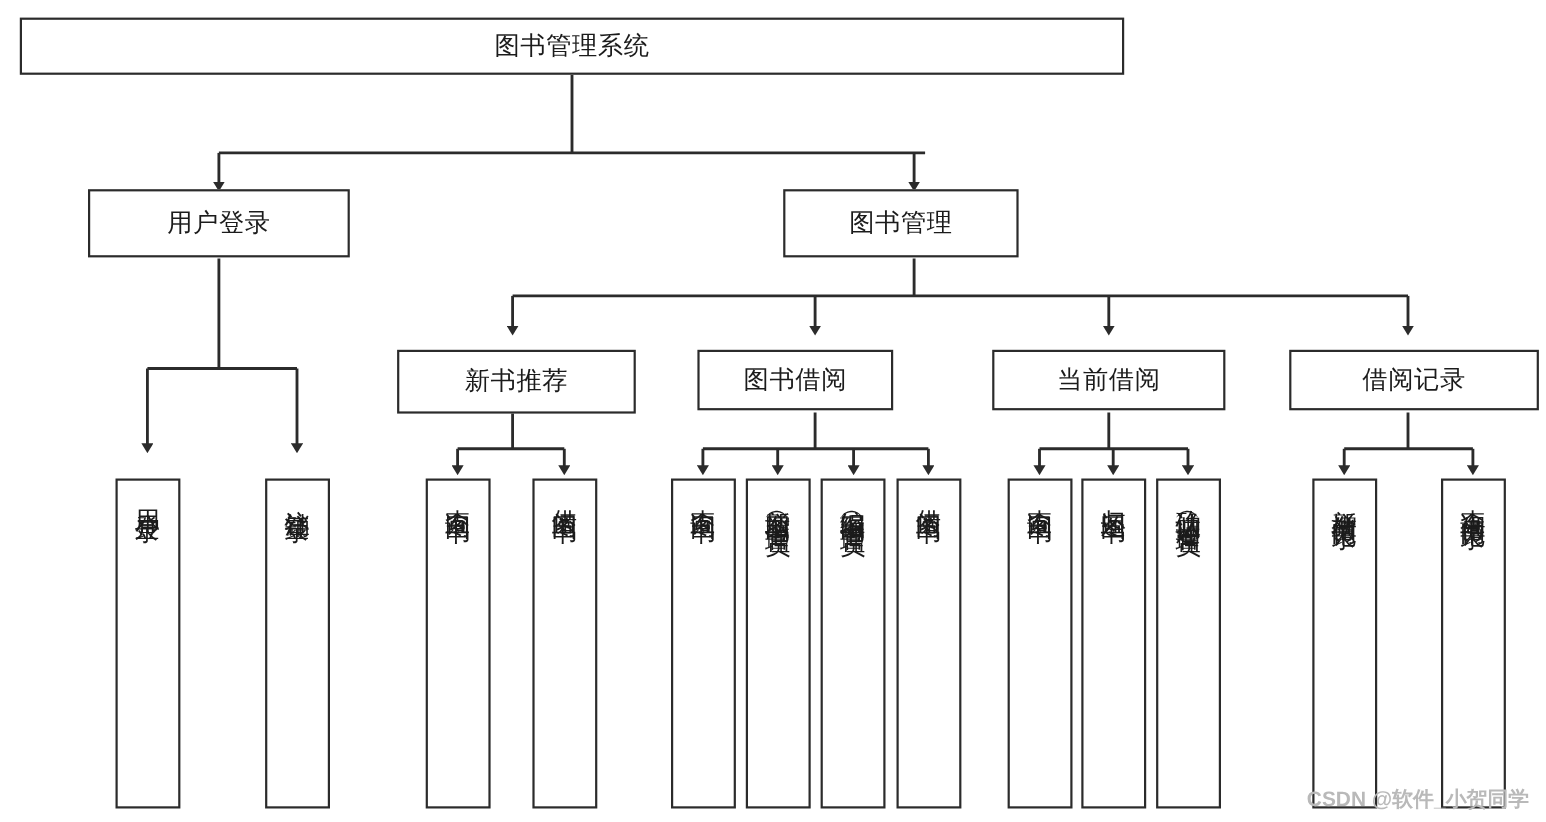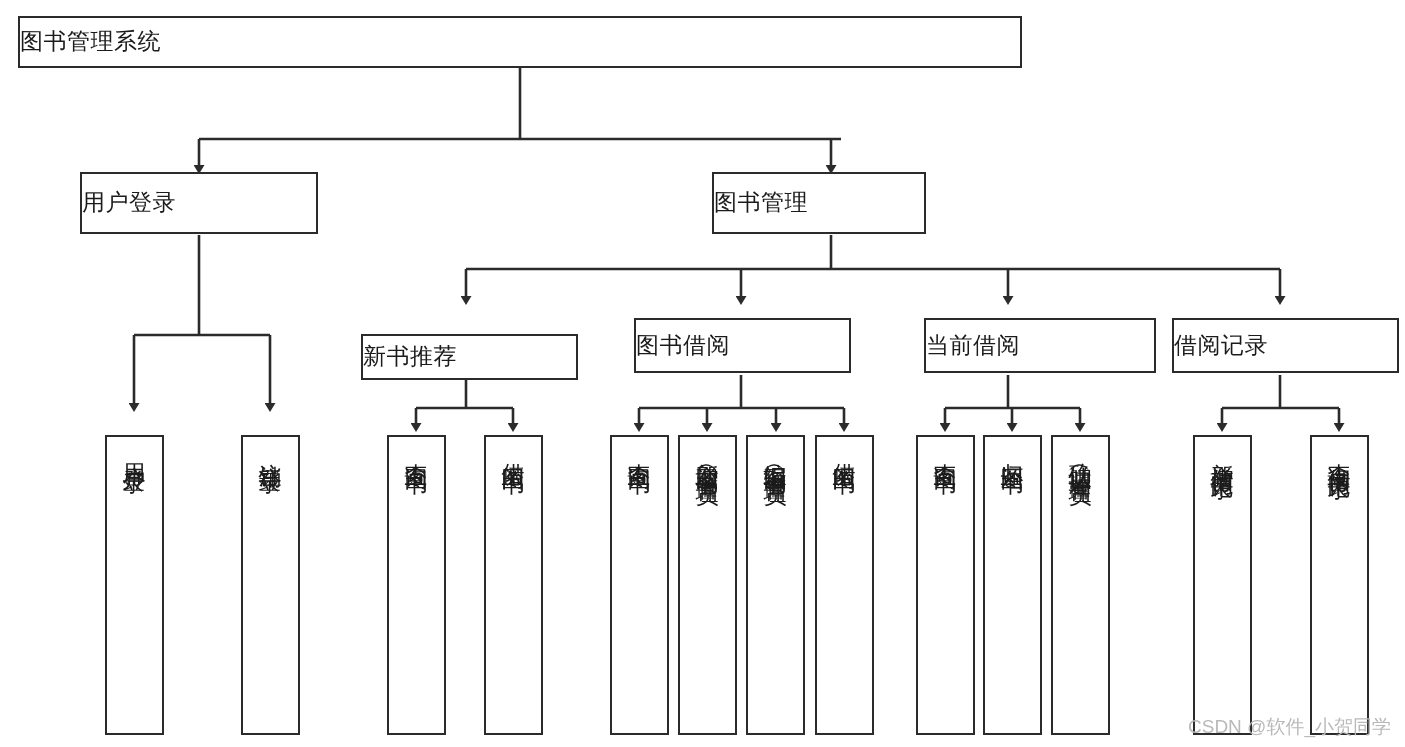--- a/index.html
+++ b/index.html
@@ -26,21 +26,21 @@
     height: 747px;
     pointer-events: none;
   }
   .node {
     position: absolute;
     box-sizing: border-box;
     background: #ffffff;
     border: 2px solid #2b2b2b;
     display: flex;
     align-items: center;
-    justify-content: flex-start;
+    justify-content: center;
     overflow: hidden;
   }
   .node .node-label {
     color: #1b1b1b;
     line-height: 1.18;
     text-align: center;
     white-space: pre;
     letter-spacing: 0.5px;
   }
   .node.horiz .node-label {
@@ -62,20 +62,21 @@
     padding-top: 8px;
   }
   .watermark {
     position: absolute;
     left: 1188px;
     top: 714px;
     font-size: 19px;
     color: #b9b9b9;
     white-space: nowrap;
     font-family: "Liberation Sans", "DejaVu Sans", sans-serif;
+    font-weight: bold;
   }
 </style>
 </head>
 <body>
 
 <div id="diagram-root">
 
   <svg id="edges-layer" viewBox="0 0 1405 747" width="1405" height="747" xmlns="http://www.w3.org/2000/svg">
     <defs>
       <marker id="arrow" markerWidth="9" markerHeight="11" refX="1" refY="5.5" orient="auto" markerUnits="userSpaceOnUse">
@@ -133,29 +134,29 @@
   </div>
 
   <div class="node horiz" style="left:80px; top:172px; width:238px; height:62px;">
     <span class="node-label">用户登录</span>
   </div>
 
   <div class="node horiz" style="left:712px; top:172px; width:214px; height:62px;">
     <span class="node-label">图书管理</span>
   </div>
 
-  <div class="node horiz" style="left:361px; top:334px; width:217px; height:46px;">
+  <div class="node horiz" style="left:361px; top:318px; width:217px; height:58px;">
     <span class="node-label">新书推荐</span>
   </div>
 
-  <div class="node horiz" style="left:634px; top:318px; width:217px; height:55px;">
+  <div class="node horiz" style="left:634px; top:318px; width:178px; height:55px;">
     <span class="node-label">图书借阅</span>
   </div>
 
-  <div class="node horiz" style="left:924px; top:318px; width:232px; height:55px;">
+  <div class="node horiz" style="left:902px; top:318px; width:212px; height:55px;">
     <span class="node-label">当前借阅</span>
   </div>
 
   <div class="node horiz" style="left:1172px; top:318px; width:227px; height:55px;">
     <span class="node-label">借阅记录</span>
   </div>
 
   <div class="node vert" style="left:105px; top:435px; width:59px; height:300px;">
     <span class="node-label">用户登录</span>
   </div>

